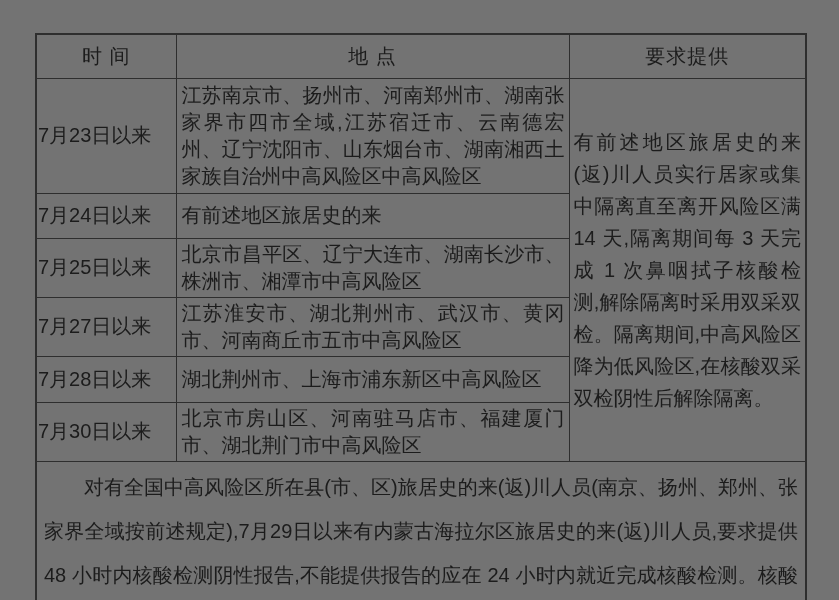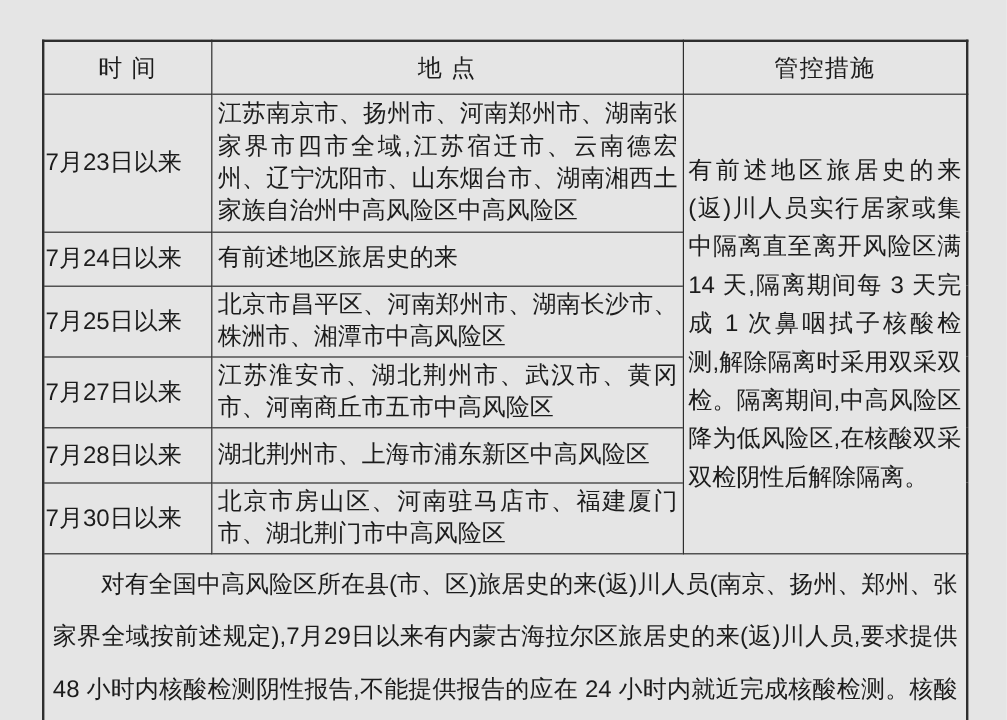--- a/index.html
+++ b/index.html
@@ -1,19 +1,19 @@
 <!DOCTYPE html>
 <html><head>
 <meta charset="utf-8">
 <style>
   html,body { margin:0; padding:0; }
   .page {
     position:relative;
     width:839px; height:600px;
-    background:#e5e5e5;
+    background:#737373;
     font-family:"Liberation Sans", sans-serif;
     color:#1c1c1c;
     overflow:hidden;
   }
   table.risk-table {
     position:absolute; left:35px; top:33px;
     width:770px;
     border-collapse:collapse;
     table-layout:fixed;
     border:2px solid #2e2e2e;
@@ -72,34 +72,34 @@
   <table class="risk-table">
     <colgroup>
         <col class="c1">
         <col class="c2">
         <col class="c3">
       </colgroup>
     <tbody>
       <tr class="row-header">
         <th class="th-cell">时  间</th>
         <th class="th-cell">地  点</th>
-        <th class="th-cell">管控措施</th>
+        <th class="th-cell">要求提供</th>
       </tr>
       <tr class="row-1">
         <td class="time-cell">7月23日以来</td>
         <td class="loc-cell">江苏南京市、扬州市、河南郑州市、湖南张家界市四市全域,江苏宿迁市、云南德宏州、辽宁沈阳市、山东烟台市、湖南湘西土家族自治州中高风险区中高风险区</td>
         <td class="measures-cell" rowspan="6">有前述地区旅居史的来(返)川人员实行居家或集中隔离直至离开风险区满 14 天,隔离期间每 3 天完成 1 次鼻咽拭子核酸检测,解除隔离时采用双采双检。隔离期间,中高风险区降为低风险区,在核酸双采双检阴性后解除隔离。</td>
       </tr>
       <tr class="row-2">
         <td class="time-cell">7月24日以来</td>
         <td class="loc-cell">有前述地区旅居史的来</td>
       </tr>
       <tr class="row-3">
         <td class="time-cell">7月25日以来</td>
-        <td class="loc-cell">北京市昌平区、河南郑州市、湖南长沙市、株洲市、湘潭市中高风险区</td>
+        <td class="loc-cell">北京市昌平区、辽宁大连市、湖南长沙市、株洲市、湘潭市中高风险区</td>
       </tr>
       <tr class="row-4">
         <td class="time-cell">7月27日以来</td>
         <td class="loc-cell">江苏淮安市、湖北荆州市、武汉市、黄冈市、河南商丘市五市中高风险区</td>
       </tr>
       <tr class="row-5">
         <td class="time-cell">7月28日以来</td>
         <td class="loc-cell">湖北荆州市、上海市浦东新区中高风险区</td>
       </tr>
       <tr class="row-6">

